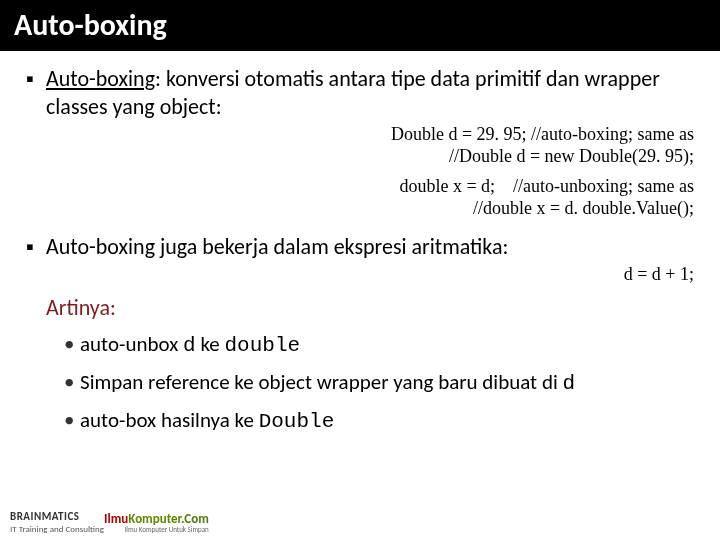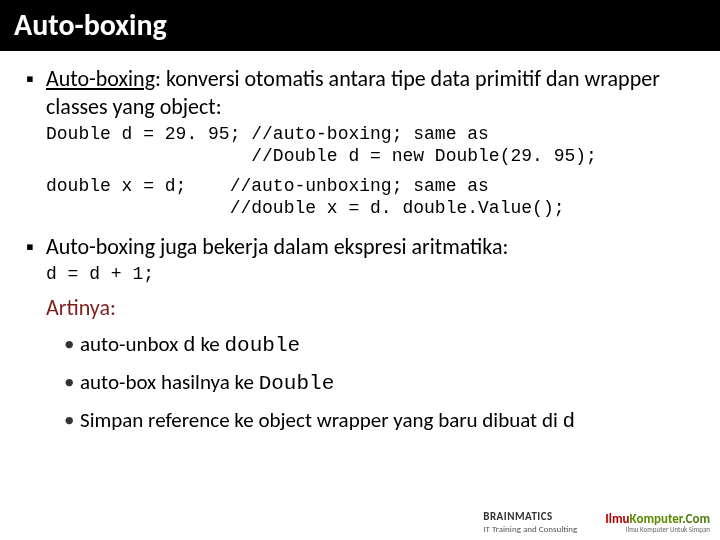--- a/index.html
+++ b/index.html
@@ -31,26 +31,27 @@
     line-height: 28px;
     color: #000;
   }
   .bullet-text {
     font-size: 22px;
     line-height: 28px;
     color: #000;
   }
   .underline { text-decoration: underline; }
   .code-block {
-    font-family: Liberation Mono, monospace;
+    font-family: Liberation Serif, serif;
     font-size: 18px;
     line-height: 22px;
     margin-left: 20px;
     white-space: pre;
     color: #000;
+    text-align: right;
   }
   .gap-sm { height: 8px; }
   .gap-md { height: 14px; }
   .plain {
     font-size: 22px;
     line-height: 30px;
     margin-left: 20px;
     color: #7f1d1d;
   }
   .sub-list {
@@ -68,34 +69,34 @@
     width: 16px;
     color: #333;
   }
   .mono { font-family: "Courier New", monospace; }
   .footer {
     position: absolute;
     bottom: 6px;
     left: 0;
     right: 0;
     display: flex;
-    justify-content: flex-end;
+    justify-content: flex-start;
     align-items: flex-end;
     padding: 0 10px;
   }
   .brand-left {
     font-size: 9px;
     color: #555;
   }
   .brand-left .bn { font-weight: bold; color: #333; font-size: 11px; letter-spacing: 0.5px; }
   .brand-right {
     font-size: 13px;
     font-weight: bold;
   }
-  .brand-right .ilmu { color: #b00000; margin-left: 28px; }
+  .brand-right .ilmu { color: #b00000; }
   .brand-right .kom { color: #5a8a00; }
   .brand-right .com { color: #4d7c0f; }
   .brand-right .tag { font-size: 7px; font-weight: normal; color: #666; display:block; text-align:right; line-height:8px; }
 </style>
 </head>
 <body>
 
 <div class="title-bar">
   <span>Auto-boxing</span>
 </div>
@@ -126,24 +127,24 @@
 
   <div class="gap-sm"></div>
 
   <div class="plain">Artinya:</div>
 
   <div class="sub-list">
     <div class="sub-item">
       <span class="sub-dot">•</span><span>auto-unbox </span><span class="mono">d</span><span> ke </span><span class="mono">double</span>
     </div>
     <div class="sub-item">
-      <span class="sub-dot">•</span><span>auto-box hasilnya ke </span><span class="mono">Double</span>
+      <span class="sub-dot">•</span><span>Simpan reference ke object wrapper yang baru dibuat di </span><span class="mono">d</span>
     </div>
     <div class="sub-item">
-      <span class="sub-dot">•</span><span>Simpan reference ke object wrapper yang baru dibuat di </span><span class="mono">d</span>
+      <span class="sub-dot">•</span><span>auto-box hasilnya ke </span><span class="mono">Double</span>
     </div>
   </div>
 
 </div>
 
 <div class="footer">
   <div class="brand-left">
     <div class="bn">BRAINMATICS</div>
     <div>IT Training and Consulting</div>
   </div>

